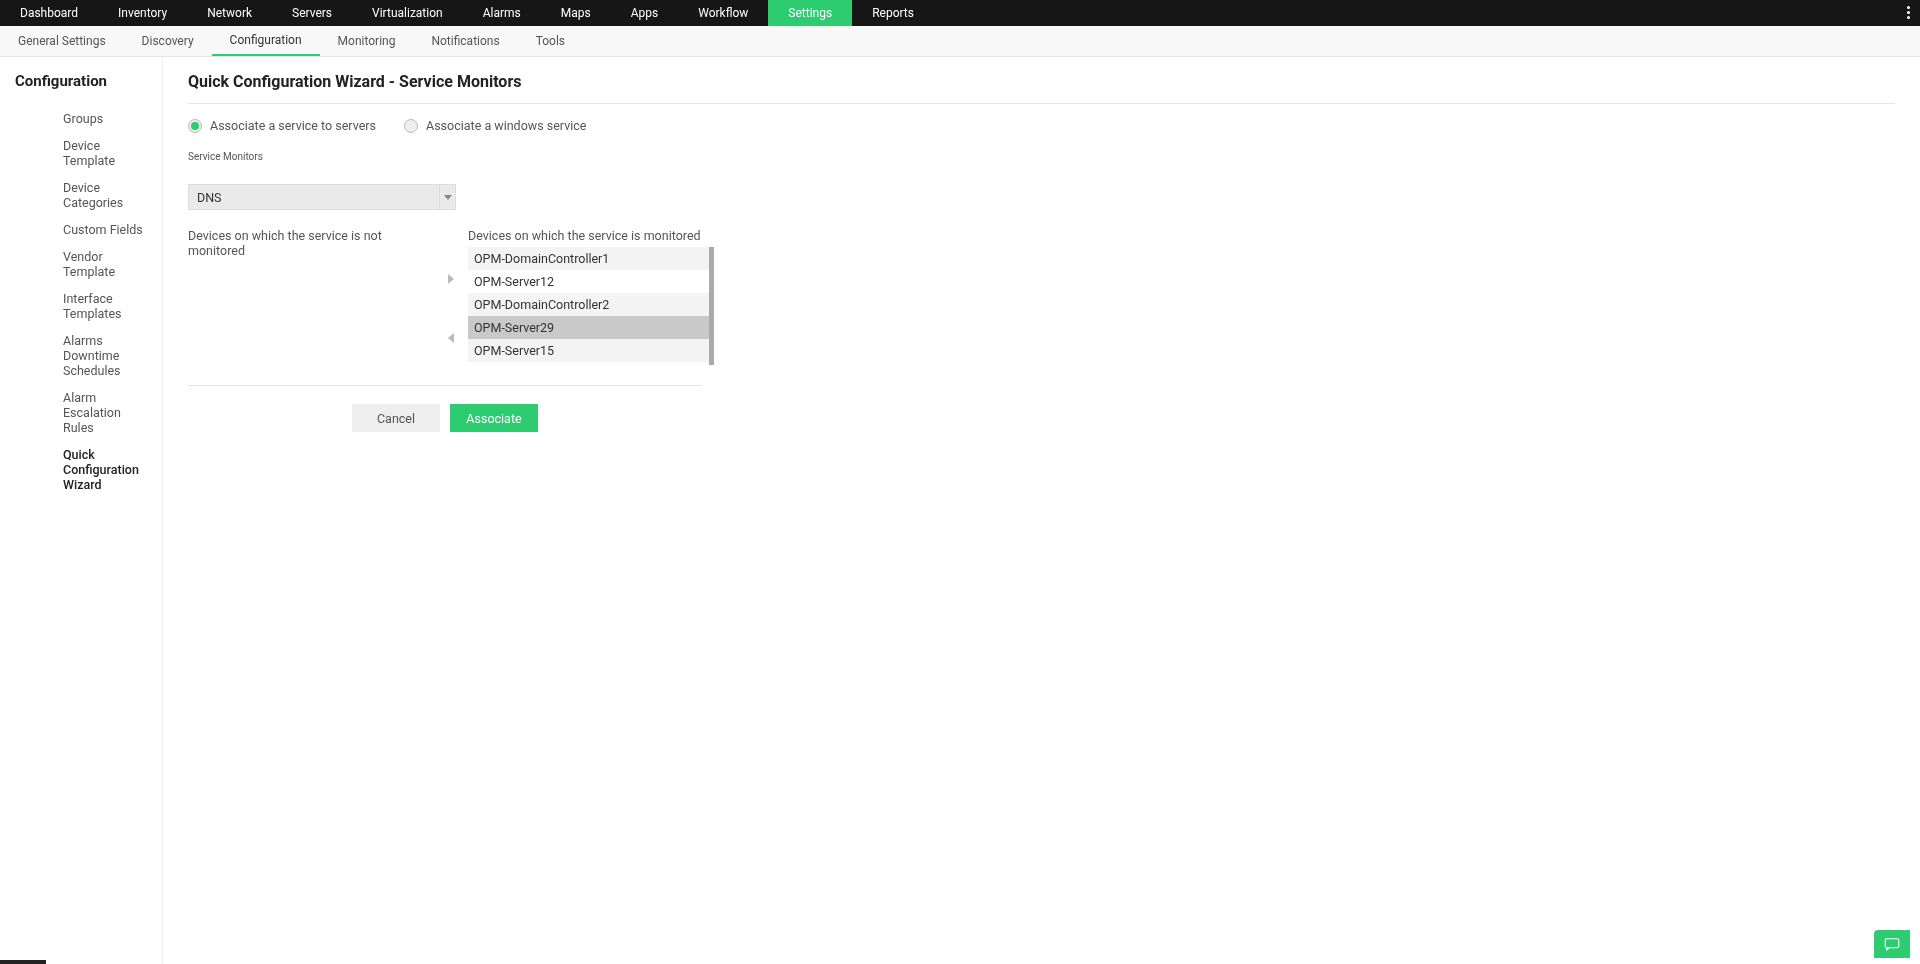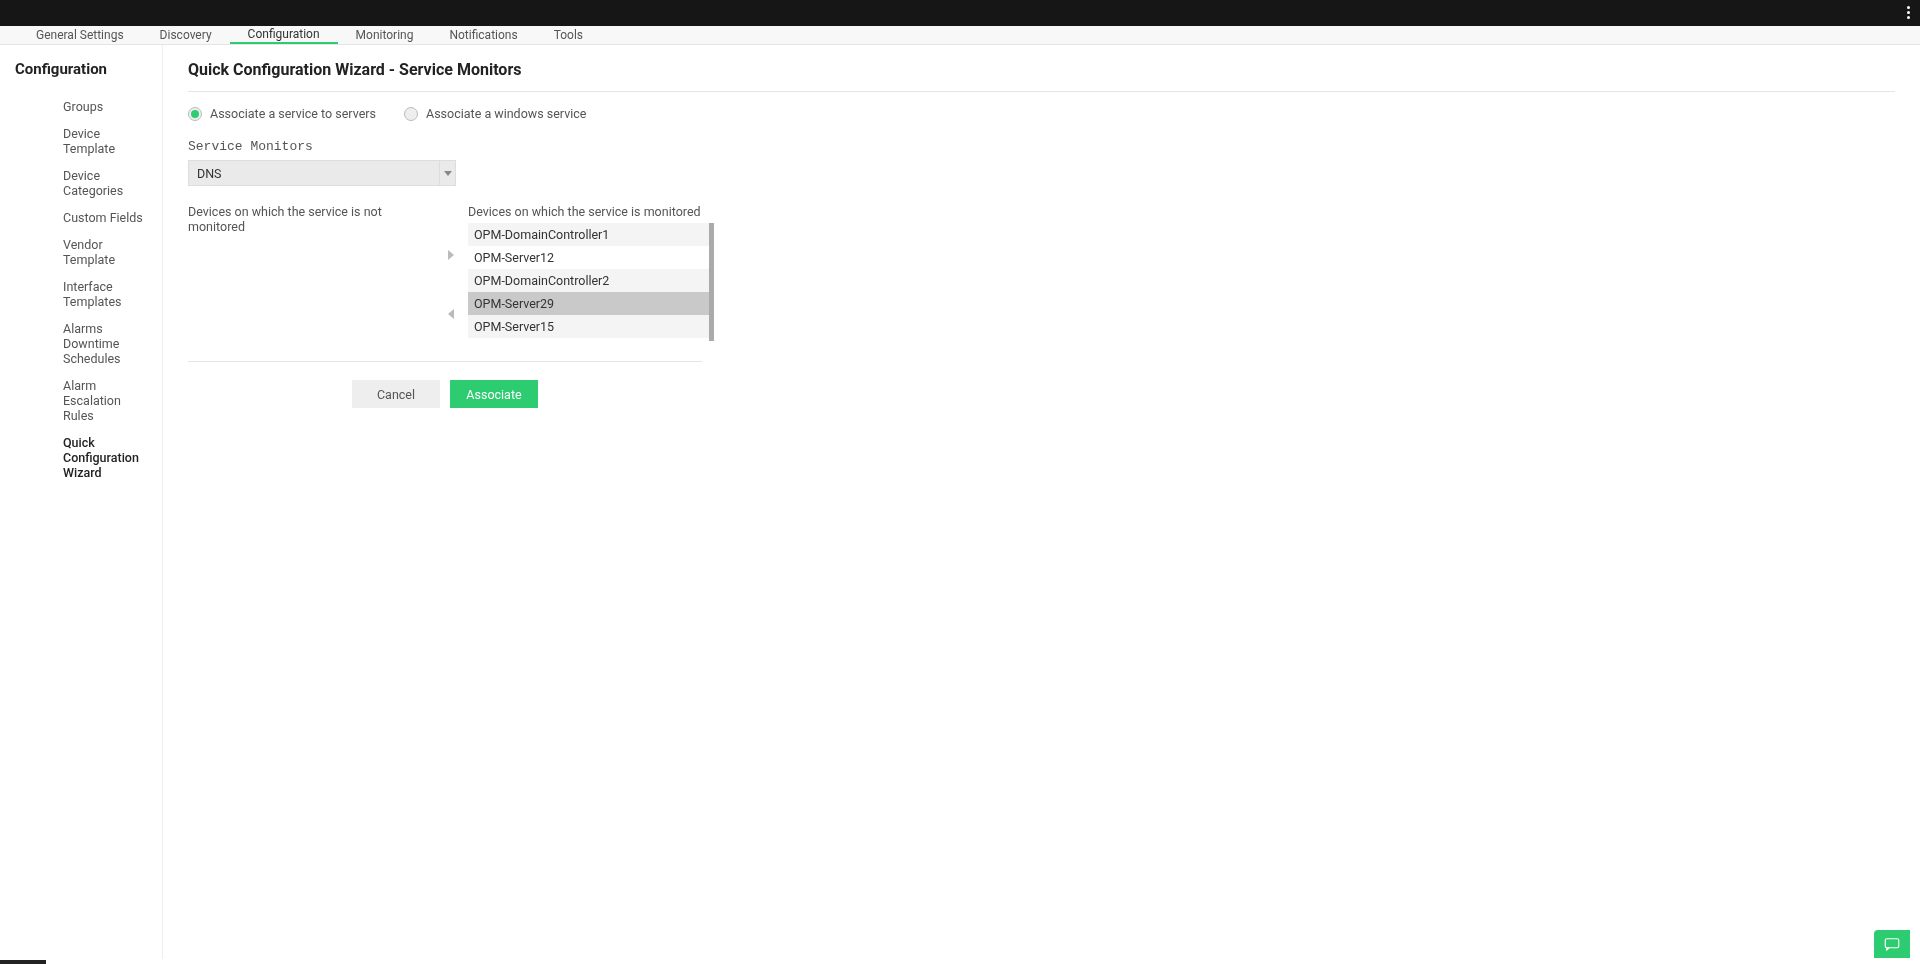--- a/index.html
+++ b/index.html
@@ -10,21 +10,21 @@
     .topnav-item { color: #fff; padding: 0 20px; display: flex; align-items: center; cursor: pointer; font-size: 12px; }
     .topnav-item.active { background: #2ecc71; }
     .topnav-menu { position: absolute; right: 10px; top: 0; height: 26px; display: flex; align-items: center; cursor: pointer; color:#fff; }
     .topnav-menu span{display:block;height:14px;width:3px;position:relative;}
     .topnav-menu span::before,.topnav-menu span::after,.topnav-menu span i{content:"";position:absolute;left:0;width:3px;height:3px;background:#fff;border-radius:50%;}
     .topnav-menu span::before{top:0;}
     .topnav-menu span i{top:5px;display:block;}
     .topnav-menu span::after{top:10px;}
 
     
-    .subnav { background: #f8f8f8; border-bottom: 1px solid #e5e5e5; height: 19px; display: flex; align-items: stretch; padding-left: 18px; }
+    .subnav { background: #f8f8f8; border-bottom: 1px solid #e5e5e5; height: 31px; display: flex; align-items: stretch; padding-left: 0; }
     .subnav-item { padding: 0 18px; display: flex; align-items: center; cursor: pointer; font-size: 12px; color:#555; }
     .subnav-item.active { border-bottom: 2px solid #2ecc71; color:#333; }
 
     
     .content { display: flex; min-height: calc(100vh - 50px); }
     .sidebar { width: 162px; padding: 15px 15px; background:#fff; }
     .sidebar h2 { font-size: 15px; font-weight: 700; color:#222; margin-bottom: 15px; }
     .sidebar-item { padding: 6px 0; font-size: 12.5px; color:#555; cursor:pointer;margin-left:48px; }
     .sidebar-item.active { color:#222; font-weight:500; }
 
@@ -32,21 +32,21 @@
     .page-title { font-size: 16px; font-weight: 700; color:#222; margin-bottom: 12px; }
     .divider { border-top: 1px solid #e5e5e5; margin-bottom: 14px; }
 
     
     .radio-row { display:flex; align-items:center; gap: 28px; margin-bottom: 18px; }
     .radio-opt { display:flex; align-items:center; gap:8px; cursor:pointer; font-size:12.5px; color:#555;}
     .radio { width:14px; height:14px; border:1px solid #bbb; border-radius:50%; display:inline-flex; align-items:center; justify-content:center; background:#eee;}
     .radio.checked::after{ content:""; width:8px; height:8px; background:#2ecc71; border-radius:50%; }
 
     
-    .field-label{ font-size:13px; color:#555; margin-bottom:6px; display:block;font-family:Liberation Mono, monospace;}
+    .field-label{ font-size:10px; color:#555; margin-bottom:22px; display:block;}
     .select { width:268px; height:26px; background:#eaeaea; border:1px solid #ddd; display:flex; justify-content:space-between; align-items:center; padding:0 8px; font-size:12.5px; color:#333; cursor:pointer; position:relative;}
     .select .caret-box{ width:16px; height:24px; border-left:1px solid #ddd; margin-right:-8px; display:flex; align-items:center; justify-content:center;}
     .caret-down{ width:0; height:0; border-left:4px solid transparent; border-right:4px solid transparent; border-top:5px solid #888; }
 
     
     .dual { display:flex; gap:8px; margin-top:18px; align-items:flex-start;}
     .list-col { width:246px; }
     .list-header{ font-size:12.5px; color:#555; margin-bottom:4px;}
     .list-item{ padding:4px 6px; font-size:12.5px; color:#333; cursor:pointer; }
     .list-item.alt{ background:#f4f4f4; }
@@ -69,20 +69,33 @@
 
     .chat-fab{ position:fixed; bottom:6px; right:10px; width:36px; height:28px; background:#2ecc71; border-top-left-radius:4px; display:flex; align-items:center; justify-content:center; cursor:pointer;}
     .chat-fab svg{width:18px;height:18px;fill:none;stroke:#fff;stroke-width:1.5;}
 
     .bottombar{ position:fixed; bottom:0; left:0; width:46px; height:4px; background:#222;}
   </style>
 </head>
 <body>
 
 <div class="topnav">
+  <div id="topnav-items" style="display: flex;">
+      <div class="topnav-item">Dashboard</div>
+      <div class="topnav-item">Inventory</div>
+      <div class="topnav-item">Network</div>
+      <div class="topnav-item">Servers</div>
+      <div class="topnav-item">Virtualization</div>
+      <div class="topnav-item">Alarms</div>
+      <div class="topnav-item">Maps</div>
+      <div class="topnav-item">Apps</div>
+      <div class="topnav-item">Workflow</div>
+      <div class="topnav-item active">Settings</div>
+      <div class="topnav-item">Reports</div>
+    </div>
   <div class="topnav-menu">
       <span>
         <i></i>
       </span>
     </div>
 </div>
 
 <div class="subnav">
   <div id="subnav-items" style="display:flex;">
       <div class="subnav-item">General Settings</div>

